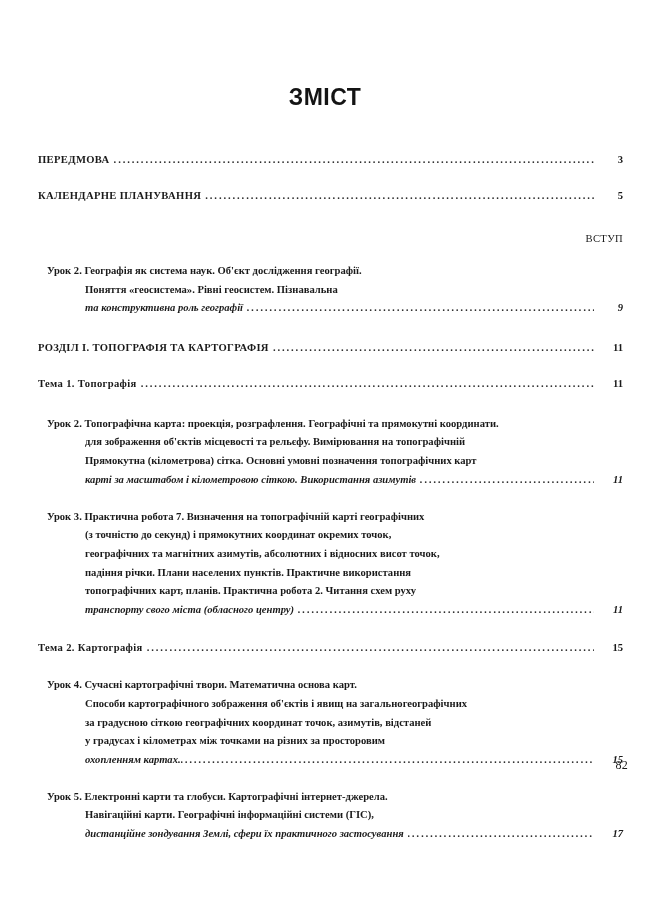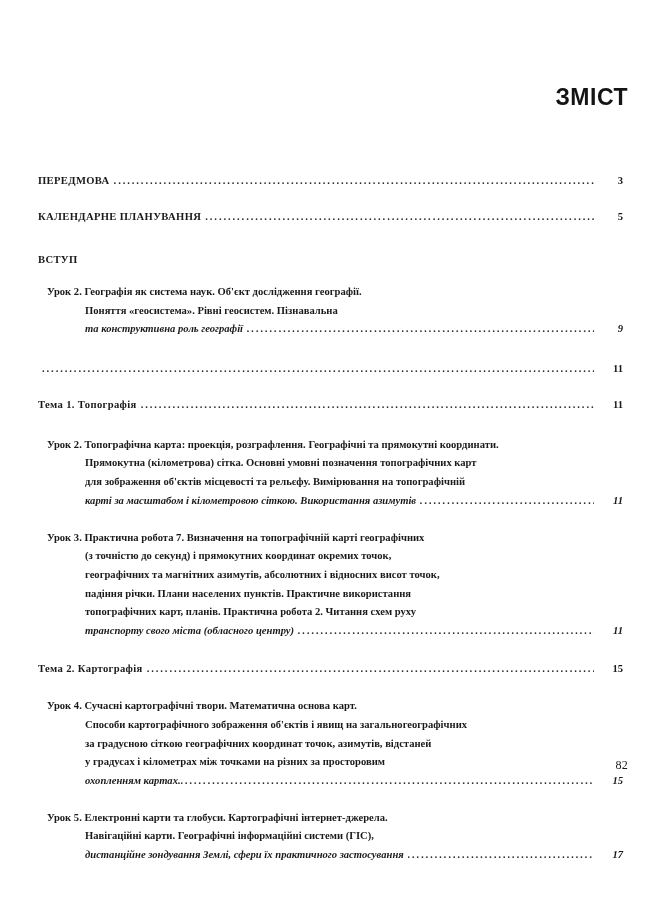--- a/index.html
+++ b/index.html
@@ -19,33 +19,33 @@
   .page {
     position: relative;
     width: 650px;
     height: 900px;
     box-sizing: border-box;
     padding: 0 22px;
   }
 
   
   .toc-title {
-    text-align: right;
+    text-align: center;
     font-family: "Liberation Sans", "DejaVu Sans", sans-serif;
     font-weight: bold;
     font-size: 23px;
     letter-spacing: 0.5px;
     color: #141414;
     margin: 0;
     padding-top: 84px;
   }
 
   
   .toc-body {
-    margin-top: 62px;
+    margin-top: 41px;
     padding-left: 16px;
     padding-right: 5px;
   }
 
   .toc-entry {
     position: relative;
     font-weight: bold;
     font-size: 10.6px;
     line-height: 16.4px;
     color: #1a1a1a;
@@ -80,24 +80,25 @@
     white-space: nowrap;
   }
   .spacer-16 { height: 16px; }
   .spacer-18 { height: 18px; }
   .spacer-20 { height: 20px; }
   .spacer-22 { height: 22px; }
   .spacer-26 { height: 26px; }
 
   
   .section-head {
-    font-weight: bold;
+    font-weight: normal;
     font-size: 10.6px;
     letter-spacing: 0.35px;
     line-height: 15px;
+    text-align: right;
   }
 
   
   .lesson {
     padding-left: 9px;
     font-weight: bold;
     font-size: 10.6px;
     line-height: 18.7px;
   }
   .lesson .lline {
@@ -192,41 +193,42 @@
         <span class="txt">та конструктивна роль географії</span>
         <span class="leader"></span>
         <span class="pageno">9</span>
       </div>
     </div>
 
     <div class="spacer-22"></div>
 
     <div class="toc-entry">
       <div class="row">
+        <span class="label">РОЗДІЛ І. ТОПОГРАФІЯ ТА КАРТОГРАФІЯ</span>
         <span class="leader"></span>
         <span class="pageno">11</span>
       </div>
     </div>
 
     <div class="spacer-20"></div>
 
     <div class="toc-entry">
       <div class="row">
         <span class="label">Тема 1. Топографія</span>
         <span class="leader"></span>
         <span class="pageno">11</span>
       </div>
     </div>
 
     <div class="spacer-22"></div>
 
     <div class="lesson">
       <span class="lline">Урок 2. Топографічна карта: проекція, розграфлення. Географічні та прямокутні координати.</span>
+      <span class="lline cont">для зображення об'єктів місцевості та рельєфу. Вимірювання на топографічній</span>
       <span class="lline cont">Прямокутна (кілометрова) сітка. Основні умовні позначення топографічних карт</span>
-      <span class="lline cont">для зображення об'єктів місцевості та рельєфу. Вимірювання на топографічній</span>
       <div class="lastline">
         <span class="txt">карті за масштабом і кілометровою сіткою. Використання азимутів</span>
         <span class="leader"></span>
         <span class="pageno">11</span>
       </div>
     </div>
 
     <div class="spacer-18"></div>
 
     <div class="lesson">

